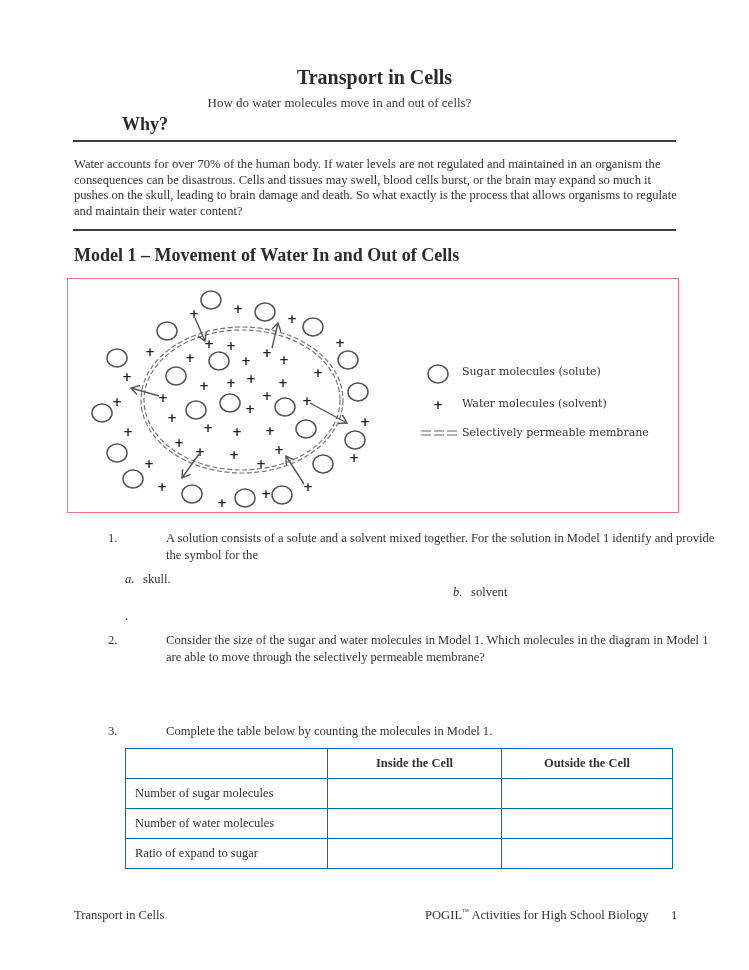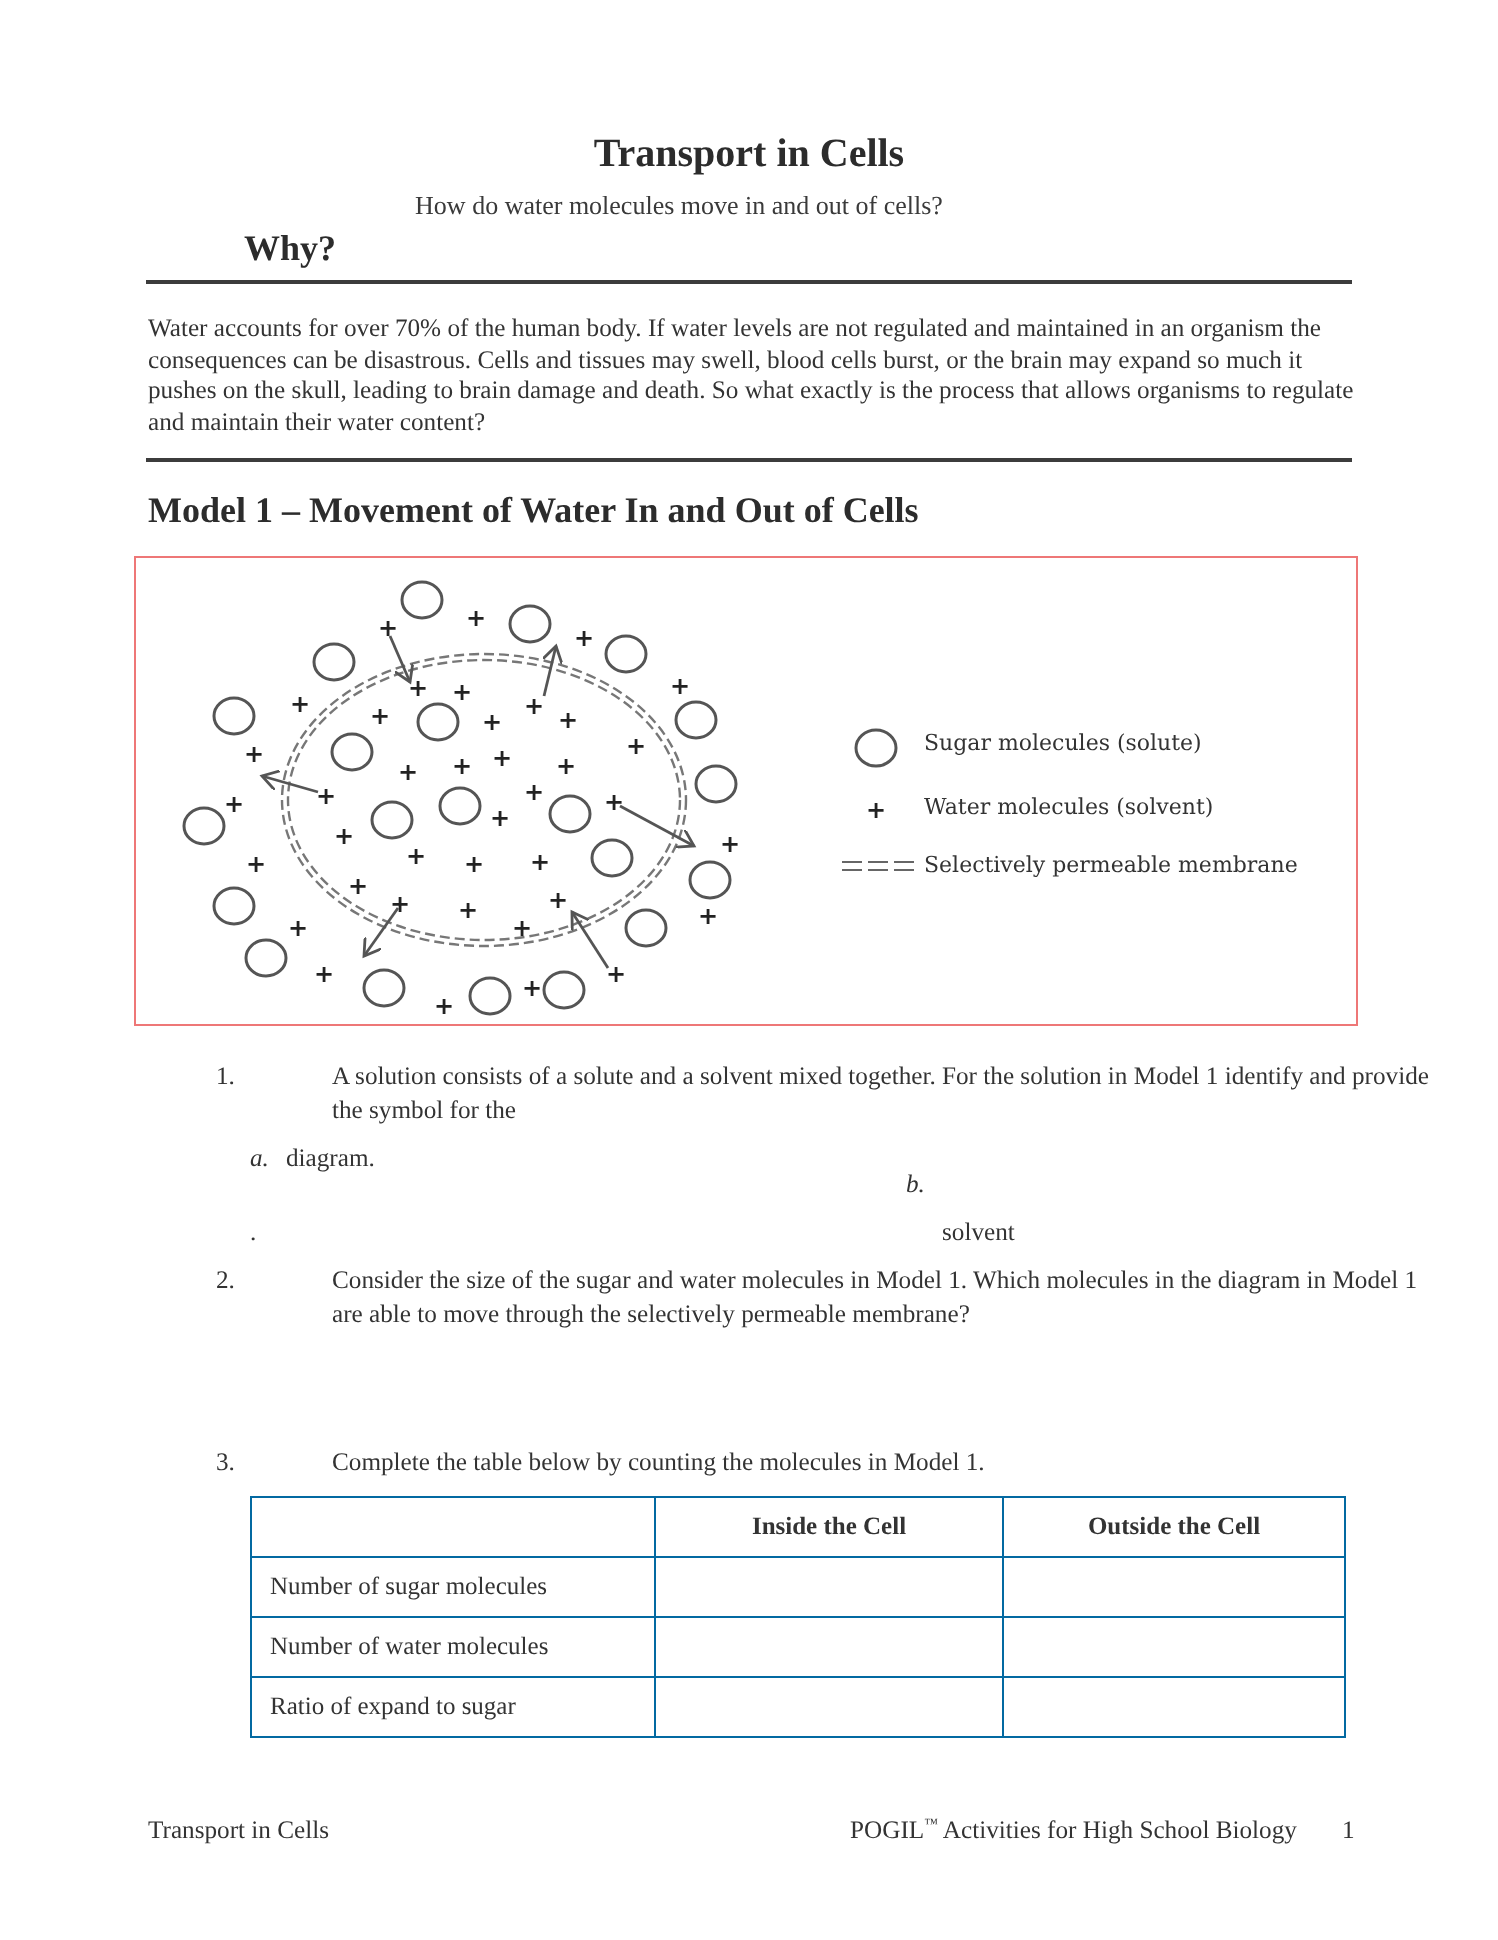--- a/index.html
+++ b/index.html
@@ -136,23 +136,23 @@
 </svg>
 
 <div class="abs legend" style="left:462px;top:365px;">Sugar molecules (solute)</div>
 <div class="abs legend" style="left:462px;top:397px;">Water molecules (solvent)</div>
 <div class="abs legend" style="left:462px;top:426px;">Selectively permeable membrane</div>
 
 <div class="abs q" style="left:0;top:530px;width:749px;height:110px;">
   <span class="qnum">1.</span>
   <span class="qtext">A solution consists of a solute and a solvent mixed together. For the solution in Model 1 identify and provide the symbol for the</span>
   <span class="abs" style="left:125px;top:41px;font-style:italic;">a.</span>
-  <span class="abs" style="left:143px;top:41px;">diagram.</span>
+  <span class="abs" style="left:143px;top:41px;">skull.</span>
   <span class="abs" style="left:453px;top:54px;font-style:italic;">b.</span>
-  <span class="abs" style="left:471px;top:54px;margin-top:24px;">solvent</span>
+  <span class="abs" style="left:471px;top:54px;">solvent</span>
   <span class="abs" style="left:125px;top:78px;">.</span>
 </div>
 
 <div class="abs q" style="left:0;top:632px;width:749px;height:40px;">
   <span class="qnum">2.</span>
   <span class="qtext">Consider the size of the sugar and water molecules in Model 1. Which molecules in the diagram in Model 1 are able to move through the selectively permeable  membrane?</span>
 </div>
 
 <div class="abs q" style="left:0;top:723px;width:749px;height:20px;">
   <span class="qnum">3.</span>

